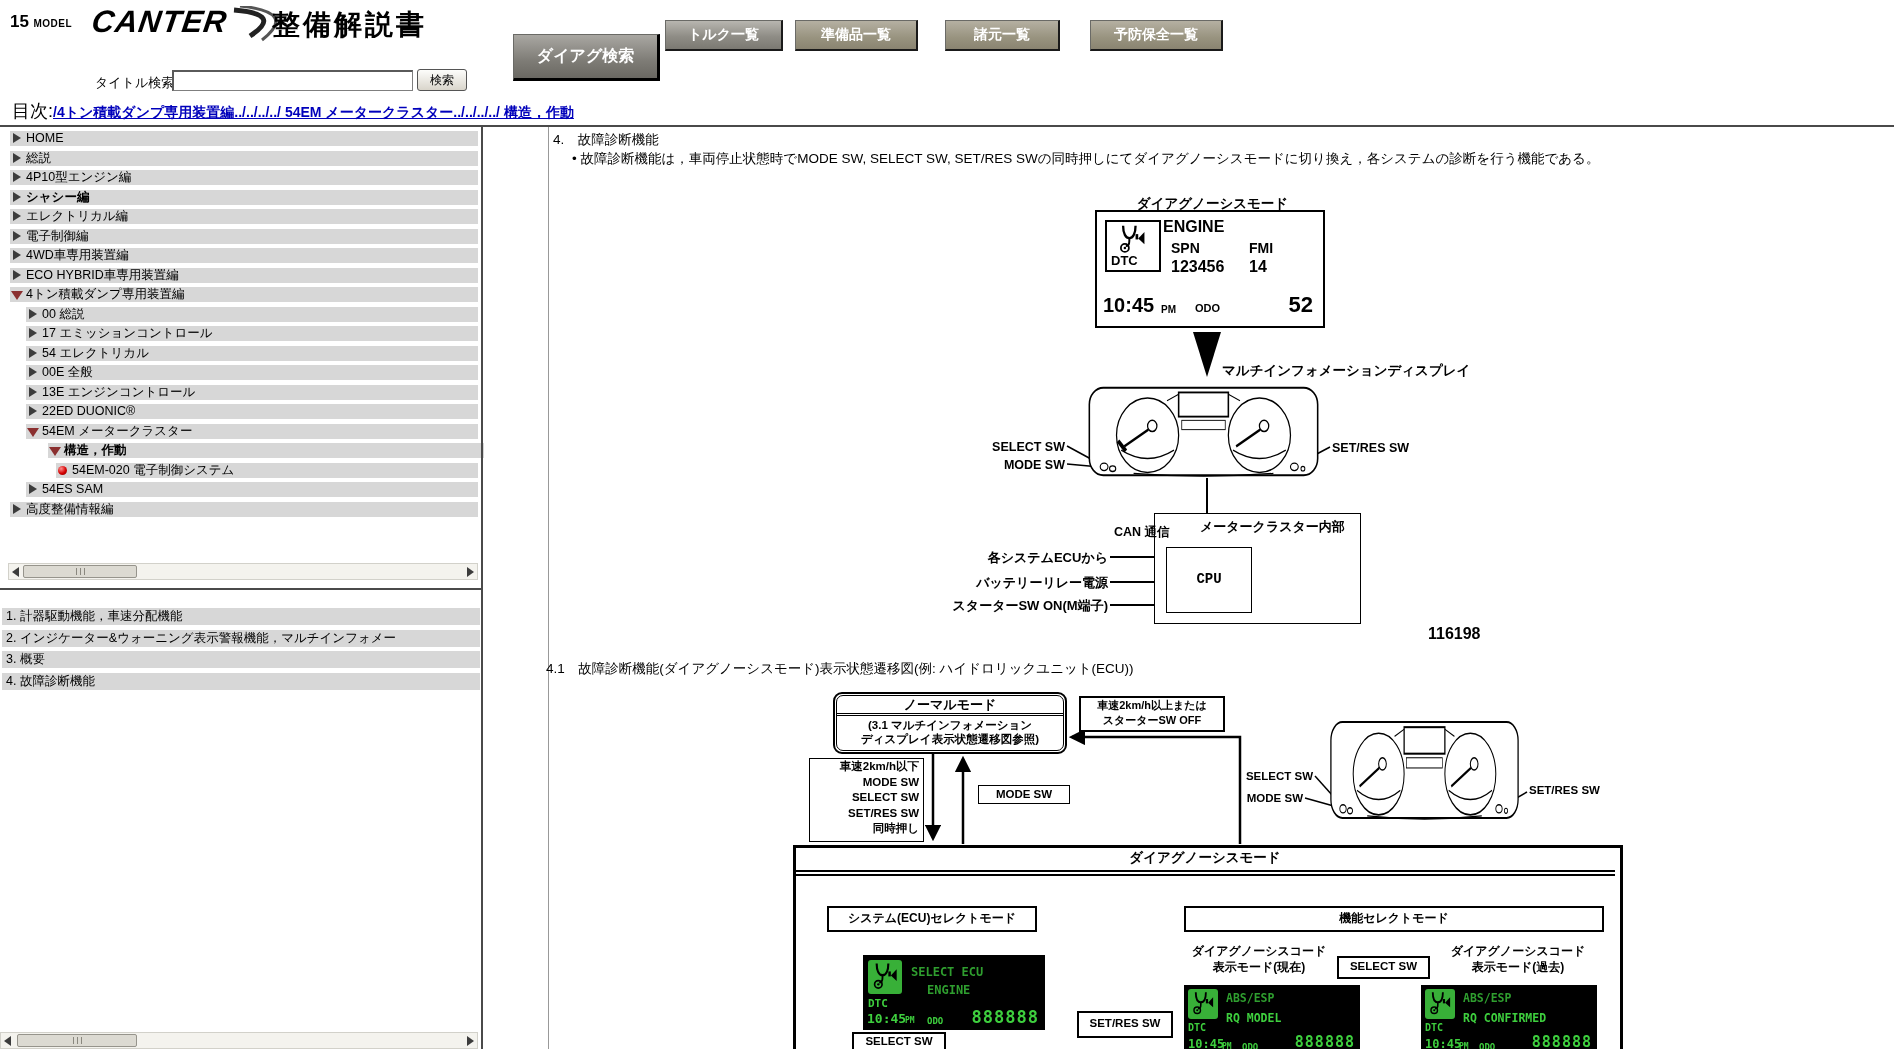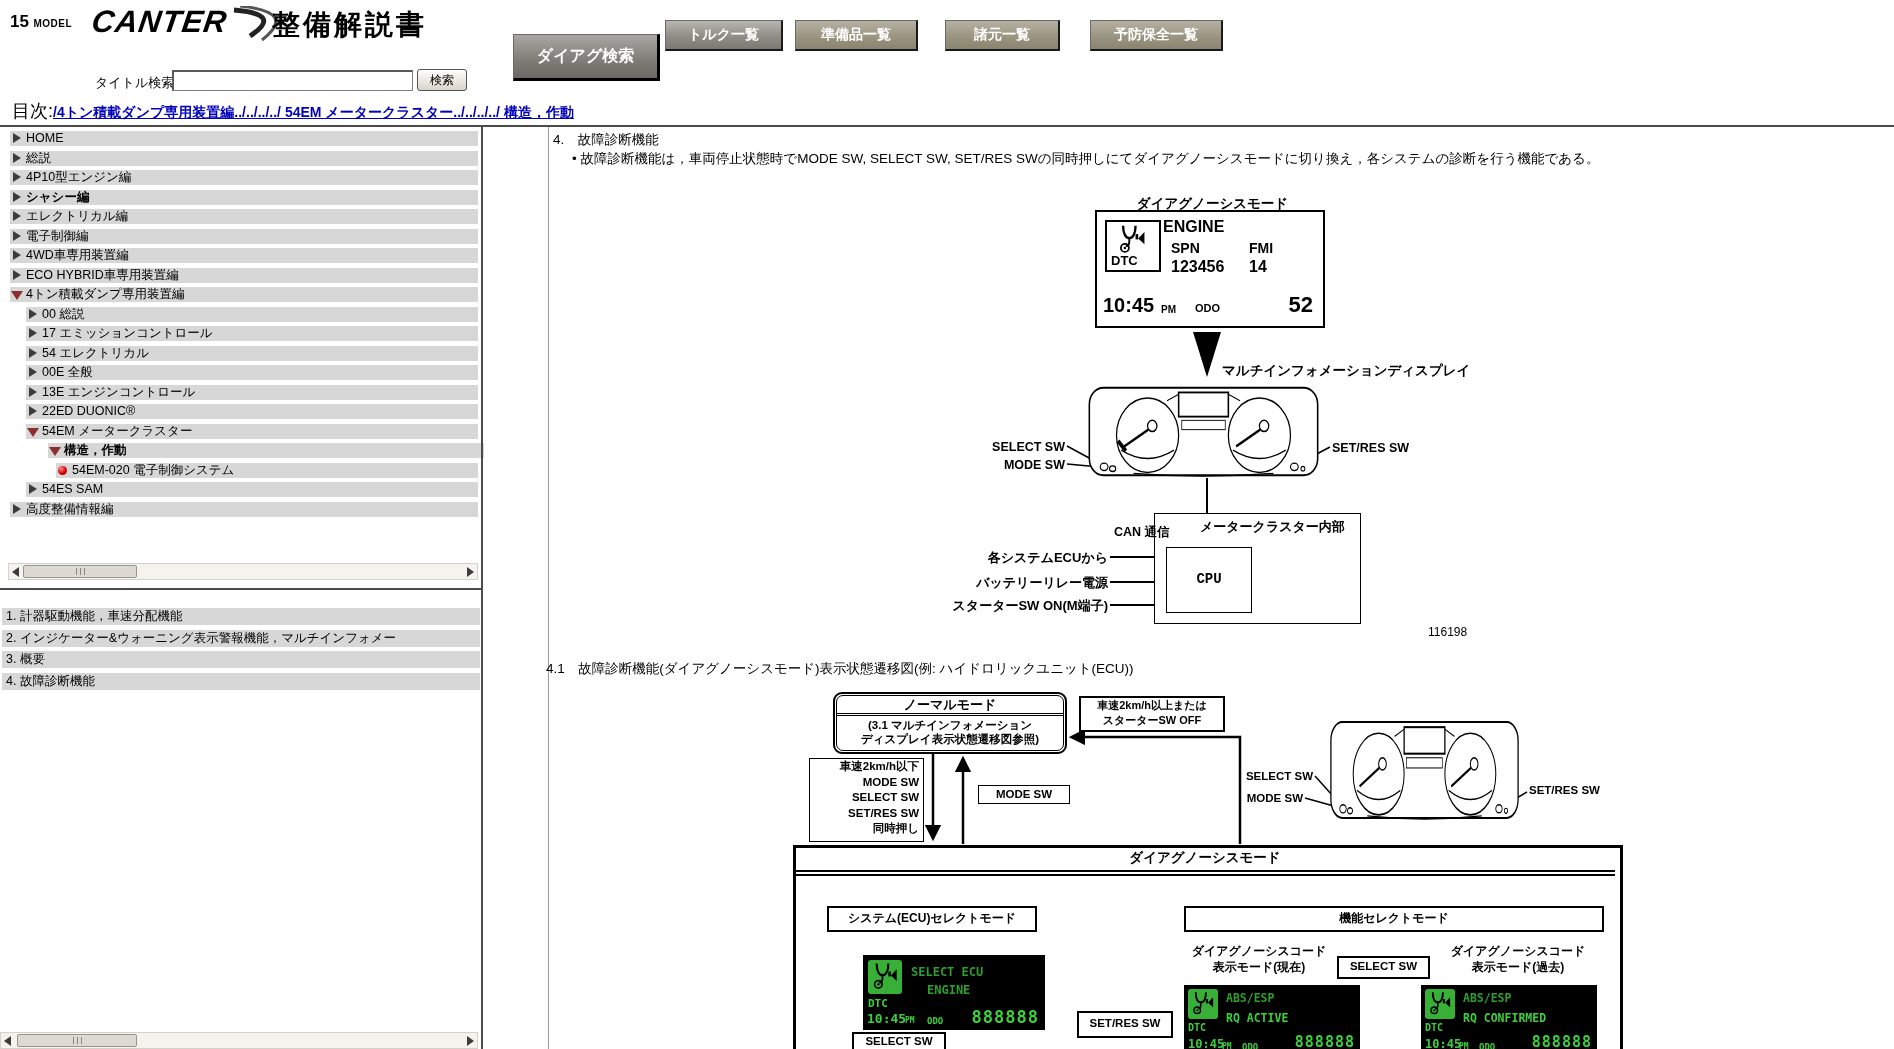--- a/index.html
+++ b/index.html
@@ -281,21 +281,21 @@
 
     <div class="abs outline" style="left:204px;top:318px;width:205px;height:109px;"></div>
     <div class="abs fig-label" style="left:250px;top:323px;font-size:13px;">メータークラスター内部</div>
     <div class="abs outline" style="left:216px;top:352px;width:84px;height:64px;">
       <div style="text-align:center;line-height:62px;font-weight:bold;font-size:14px;font-family:Liberation Mono, monospace;">CPU</div>
     </div>
     <div class="abs small-label" style="left:164px;top:331px;width:40px;text-align:center;line-height:13px;">CAN 通信</div>
     <div class="abs fig-label" style="left:0;top:354px;width:158px;text-align:right;font-size:13px;">各システムECUから</div>
     <div class="abs fig-label" style="left:0;top:379px;width:158px;text-align:right;font-size:13px;">バッテリーリレー電源</div>
     <div class="abs fig-label" style="left:0;top:402px;width:158px;text-align:right;font-size:13px;">スターターSW ON(M端子)</div>
-    <div class="abs" style="left:478px;top:430px;font-weight:normal;font-size:12px;">116198</div>
+    <div class="abs" style="left:478px;top:430px;font-weight:bold;font-size:16px;">116198</div>
   </div>
 
   <div class="abs body-text" style="left:546px;top:660px;">4.1　故障診断機能(ダイアグノーシスモード)表示状態遷移図(例: ハイドロリックユニット(ECU))</div>
 
   <div class="abs" style="left:780px;top:688px;width:860px;height:361px;overflow:hidden;">
     <svg class="abs" style="left:0;top:0;" width="860" height="361" viewBox="0 0 860 361">
       <defs>
         <marker id="ah2" viewBox="0 0 10 10" refX="8" refY="5" markerWidth="6.5" markerHeight="6.5" orient="auto-start-reverse">
           <path d="M0,0 L10,5 L0,10 z" fill="#000"></path>
         </marker>
@@ -434,21 +434,21 @@
   <path d="M15,17 L15,20 C15,25 13,26 11,26" fill="none" stroke="#000" stroke-width="2.2"></path>
   <circle cx="10" cy="28" r="4.5" fill="none" stroke="#000" stroke-width="2"></circle>
   <circle cx="10" cy="28" r="1.4" fill="#000"></circle>
   <rect x="22" y="12.5" width="3" height="6" fill="#000"></rect>
   <polygon points="25,17.5 32,10 32,24" fill="#000"></polygon>
 </svg>
           </span>
       </div>
       <div class="abs" style="left:4px;top:37px;font-size:10px;font-weight:bold;">DTC</div>
       <div class="abs mid" style="left:42px;top:6px;font-size:11.5px;font-weight:bold;">ABS/ESP</div>
-      <div class="abs" style="left:42px;top:26px;font-size:11.5px;font-weight:bold;">RQ ACTIVE</div>
+      <div class="abs" style="left:42px;top:26px;font-size:11.5px;font-weight:bold;">RQ MODEL</div>
       <div class="abs" style="left:4px;top:52px;font-size:12px;font-weight:bold;">10:45</div>
       <div class="abs" style="left:38px;top:57px;font-size:8px;font-weight:bold;">PM</div>
       <div class="abs" style="left:58px;top:57px;font-size:9px;font-weight:bold;">ODO</div>
       <div class="abs seg" style="right:5px;top:48px;font-size:15px;">888888</div>
     </div>
 
     <div class="lcd" style="left:641px;top:297px;width:176px;height:70px;">
       <div class="lcd-dtc" style="left:4px;top:4px;width:30px;height:30px;">
         <span class="abs" style="left:1px;top:1px;width:28px;height:26px;">
             <svg width="100%" height="100%" viewBox="0 0 36 36" preserveAspectRatio="xMidYMid meet">

